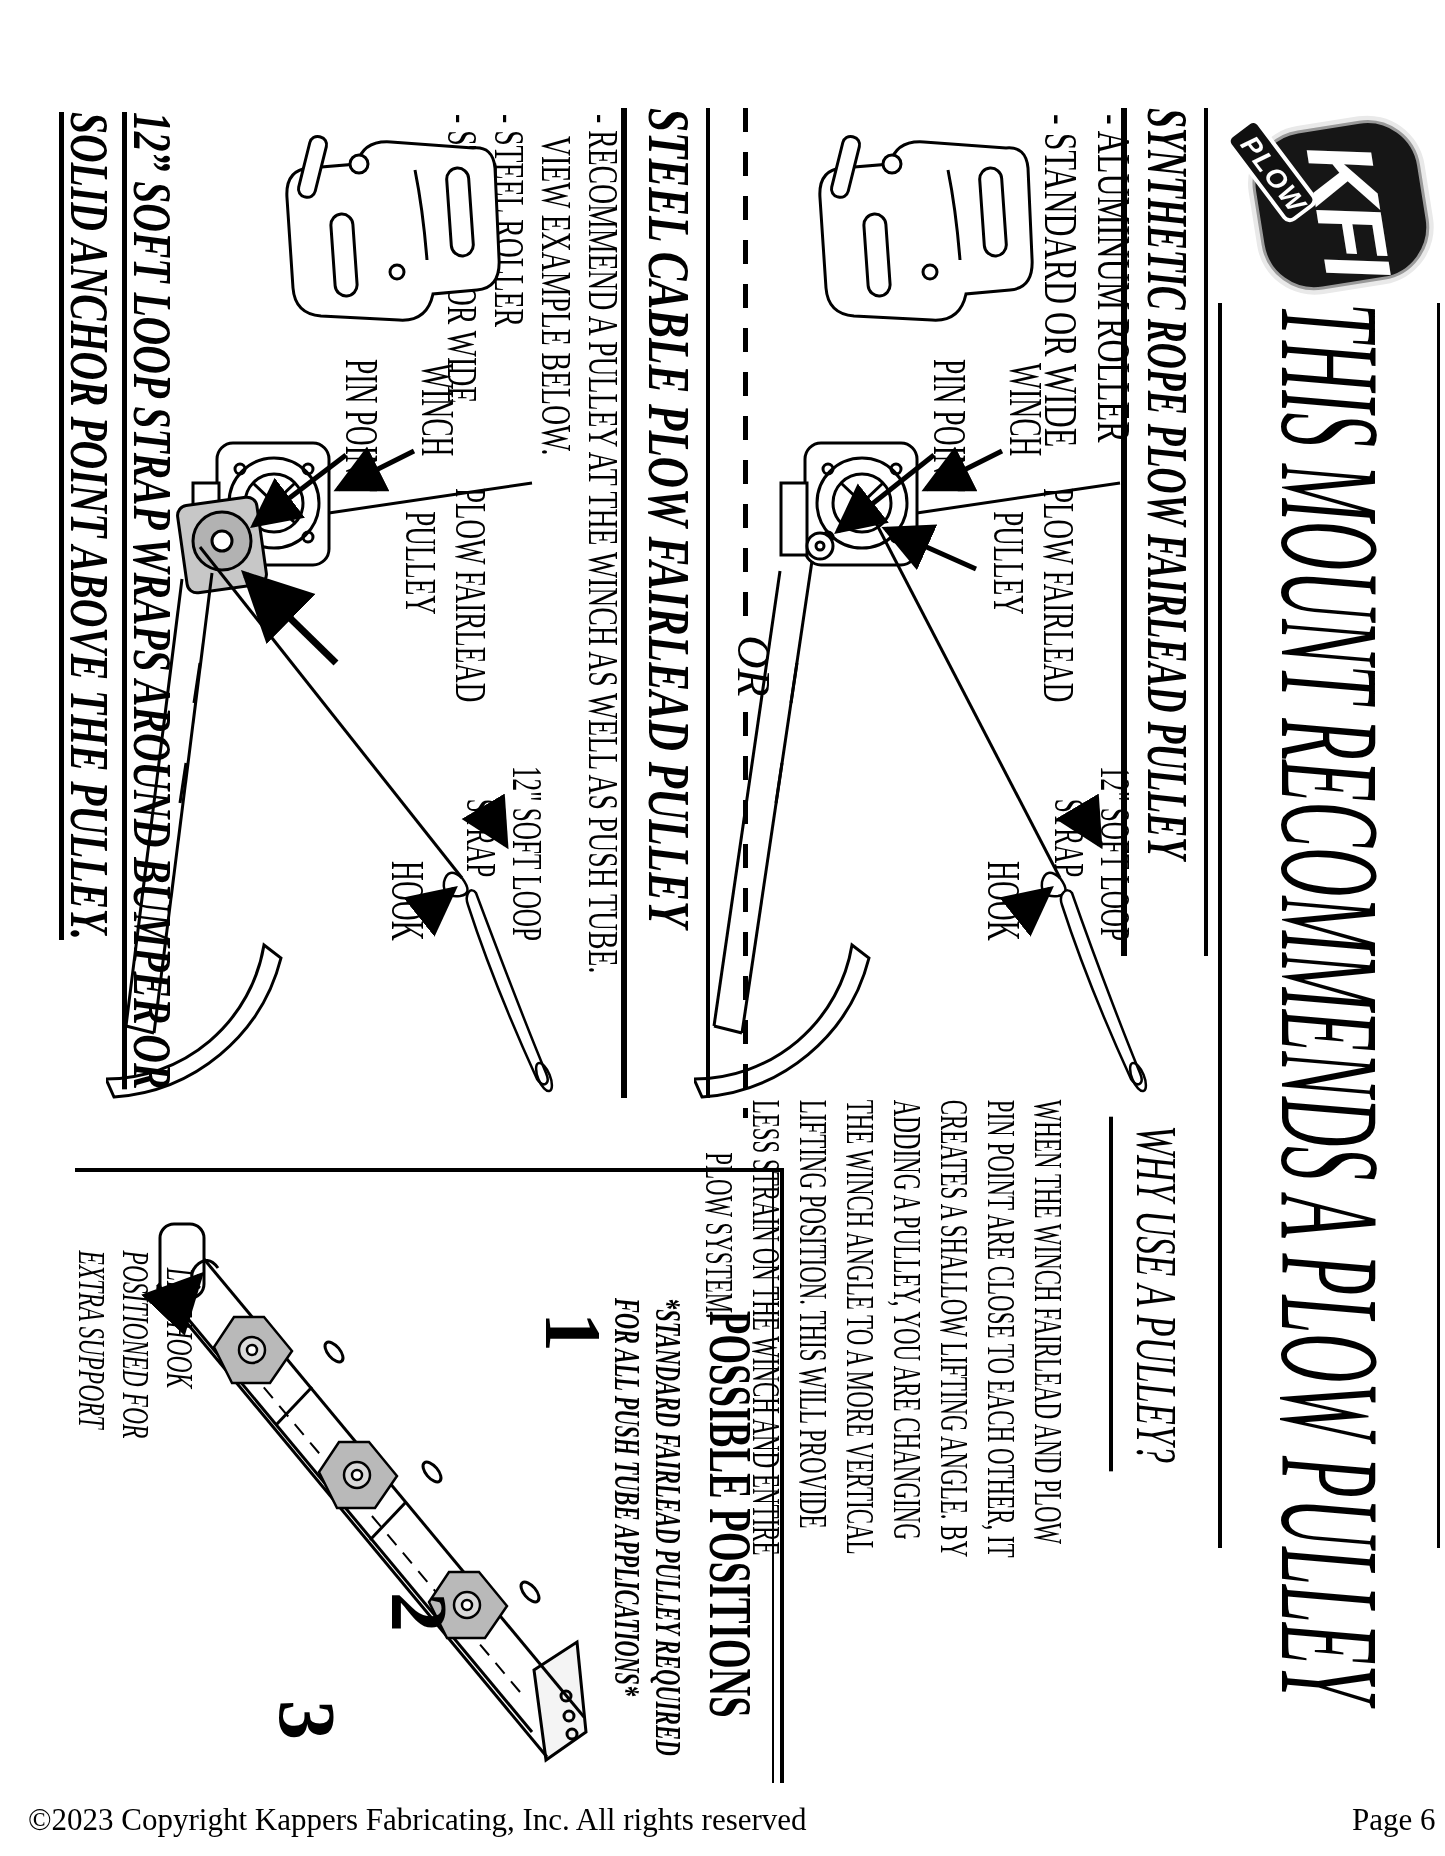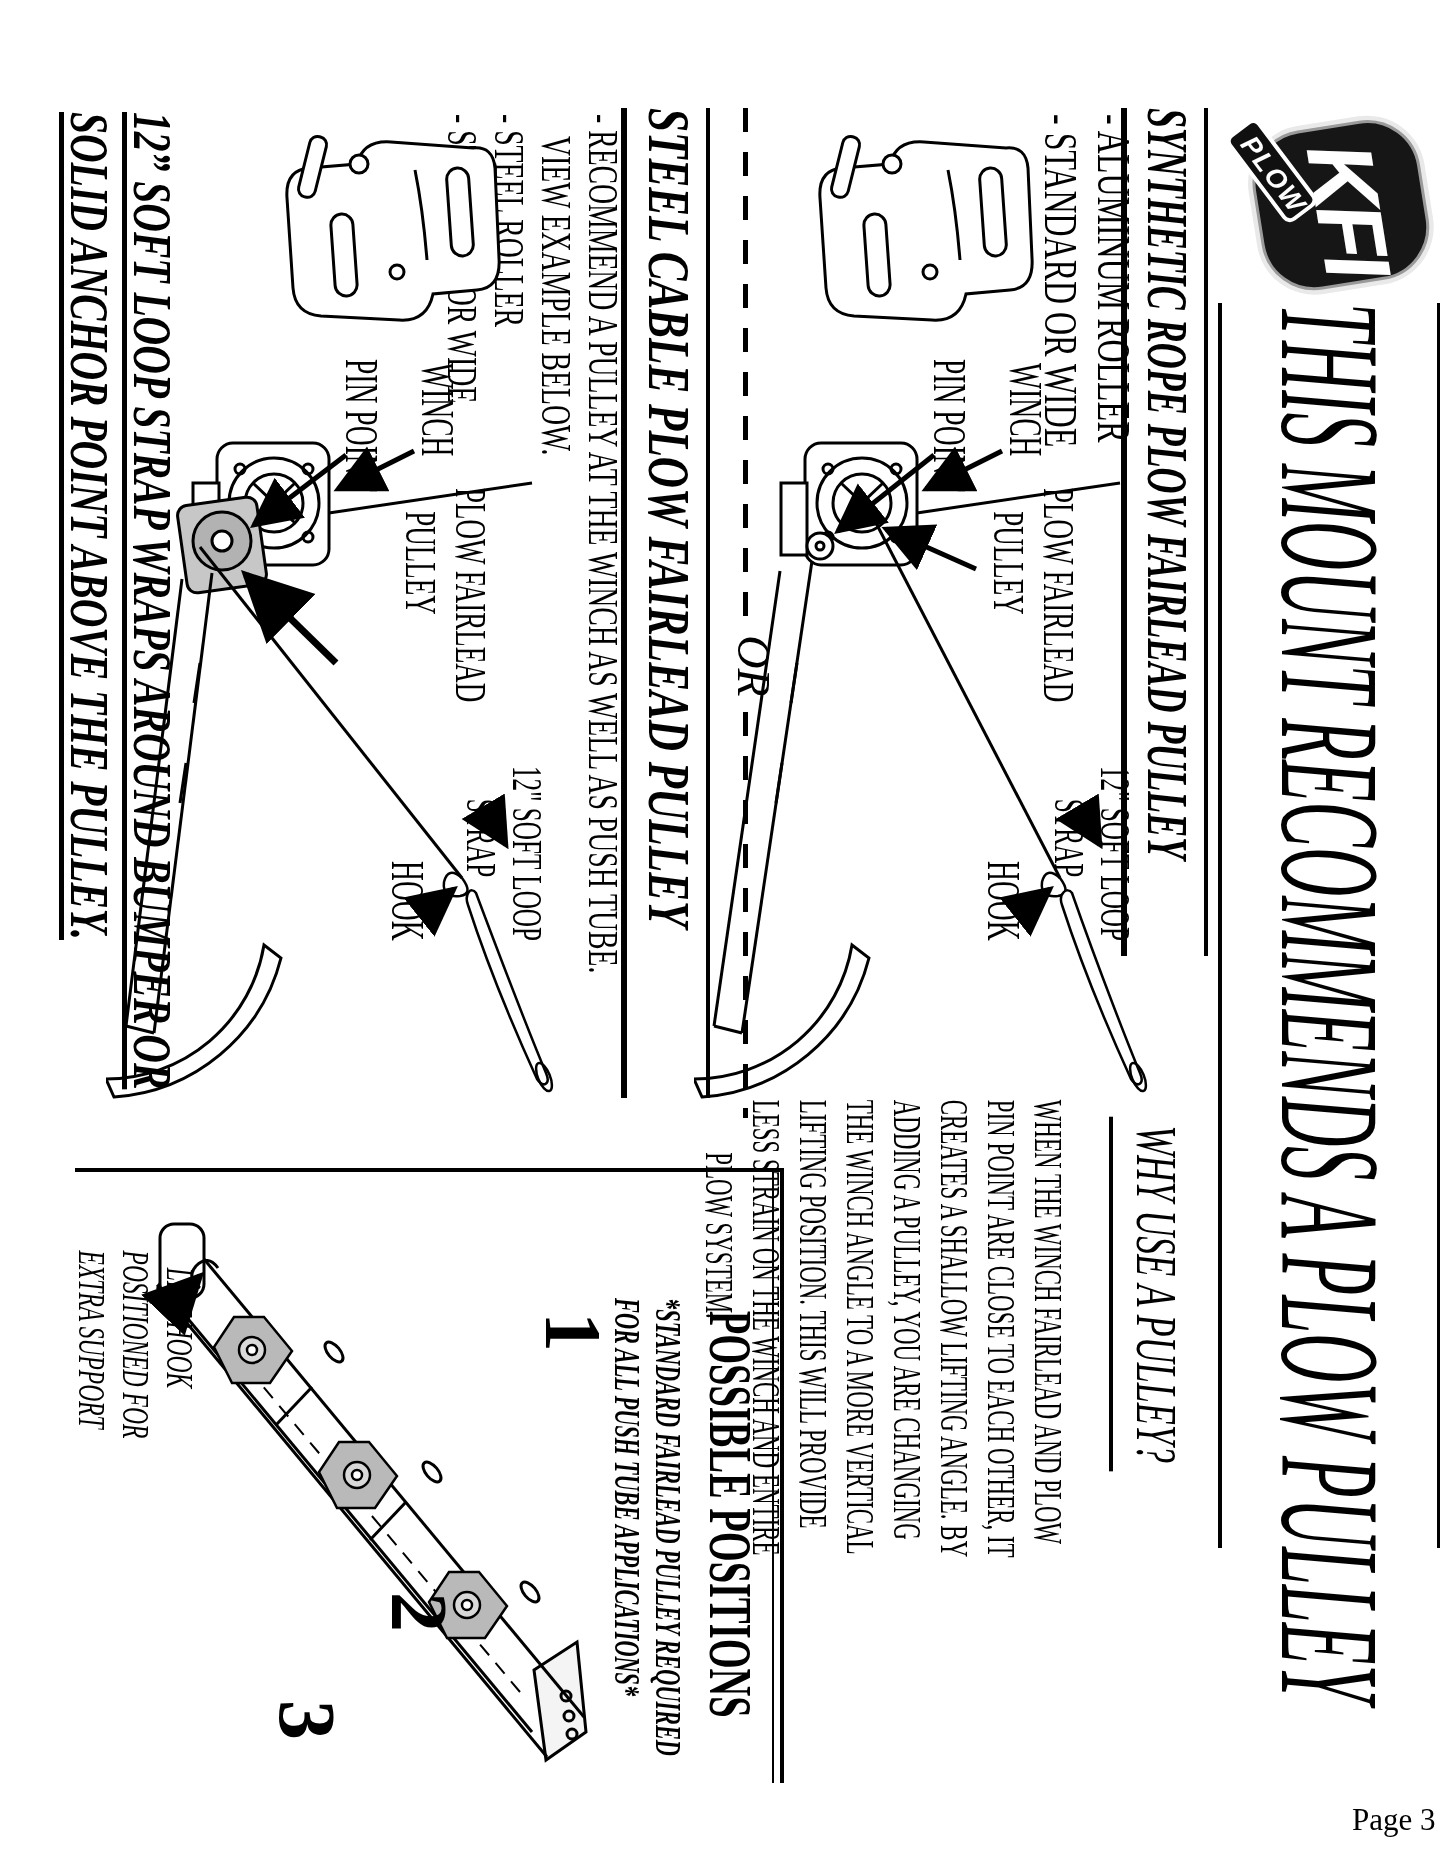--- a/index.html
+++ b/index.html
@@ -333,15 +333,16 @@
       <div class="abs posnum" style="left:528px;top:250px;">3</div>
     </div>
     <div class="abs" id="lift-note">
       <div>LIFT HOOK</div>
       <div>POSITIONED FOR</div>
       <div>EXTRA SUPPORT</div>
     </div>
 
   </div>
 
-  <div class="abs" id="footer-right">Page 3</div>
+  <div class="abs" id="footer-left">©2023 Copyright Kappers Fabricating, Inc.   All rights reserved</div>
+  <div class="abs" id="footer-right">Page 6</div>
 
 </div>
 
 </body></html>

